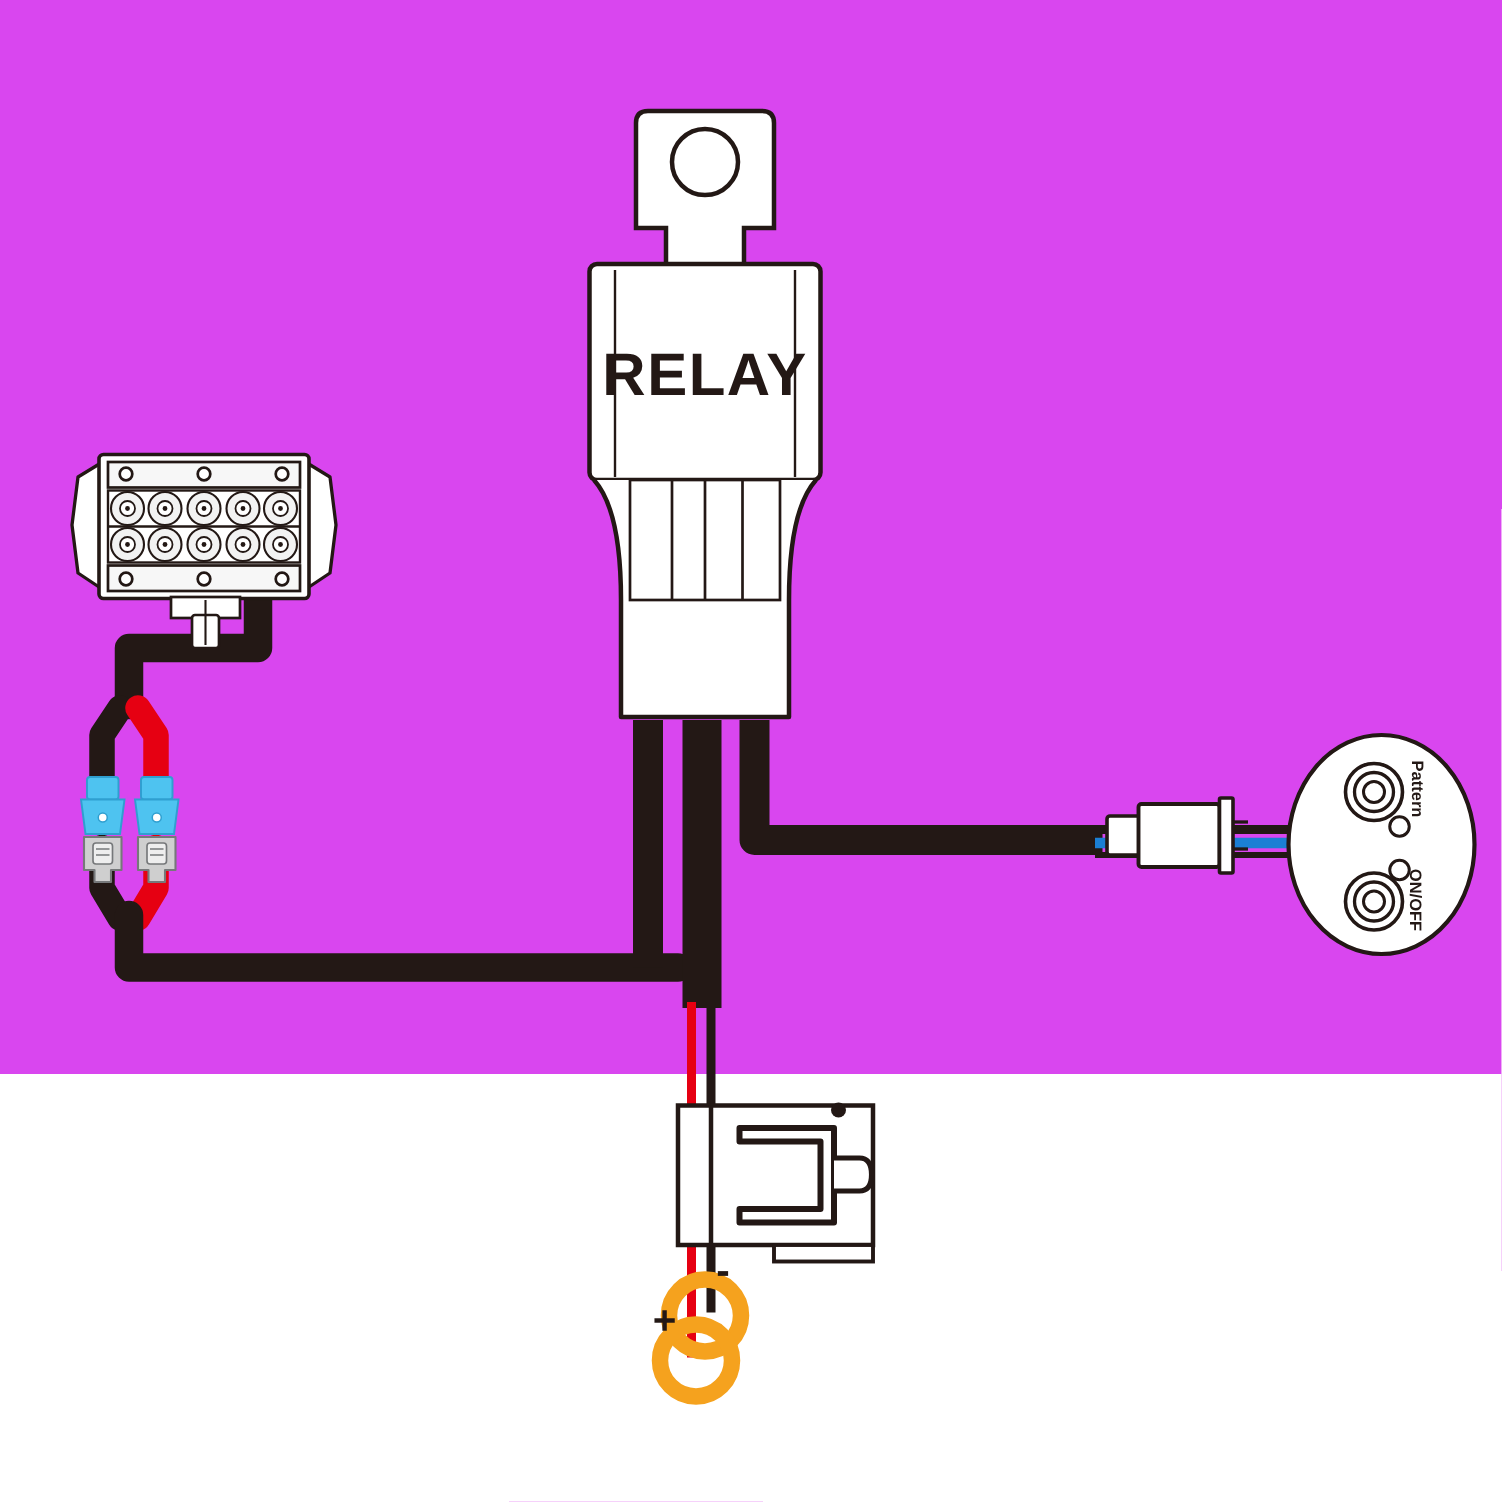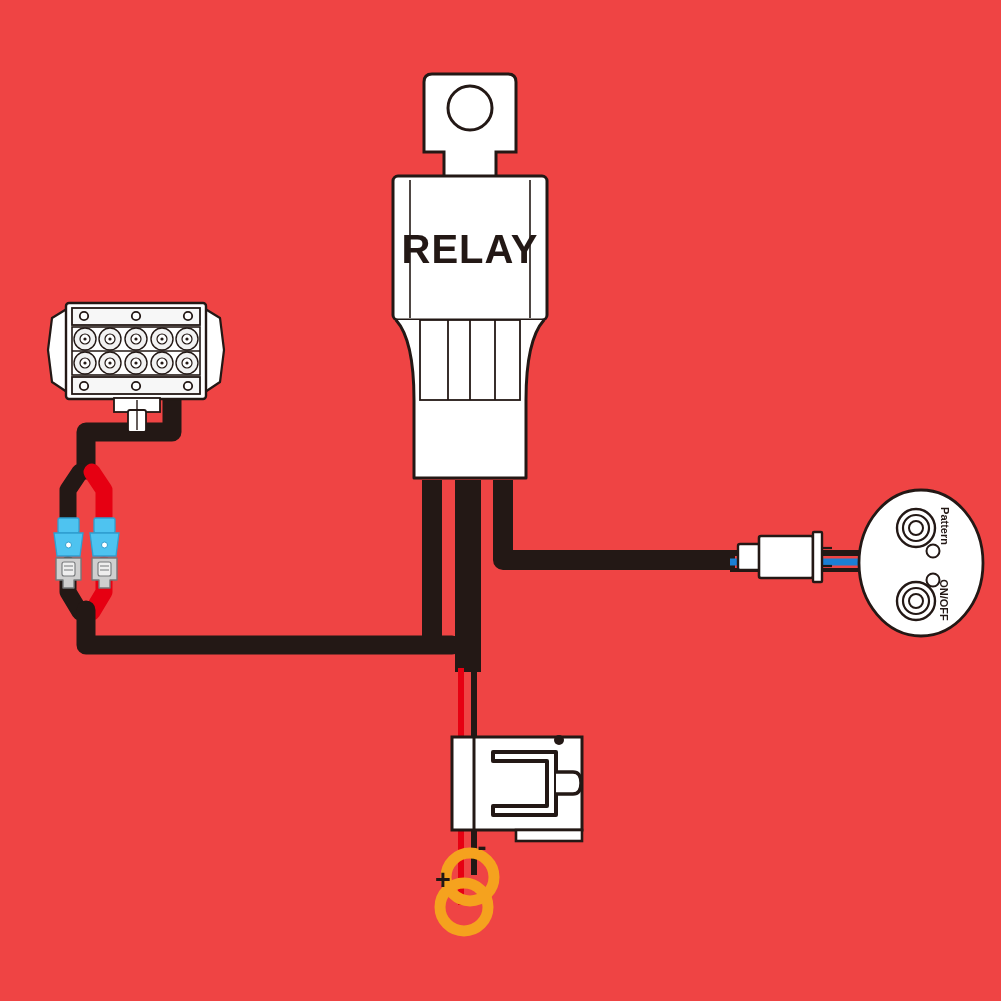--- a/index.html
+++ b/index.html
@@ -10,22 +10,22 @@
   }
   body {
     width: 1001px;
     height: 1001px;
     font-family: "Liberation Sans", sans-serif;
     overflow: hidden;
   }
   #diagram-root {
     position: relative;
     width: 1001px;
-    height: 1001px;
-    background: #ef4444;
+    height: 716px;
+    background: #d946ef;
   }
   svg.diagram-canvas {
     display: block;
     width: 1001px;
     height: 1001px;
   }
   .relay-label-text {
     font-family: "Liberation Sans", sans-serif;
     font-weight: bold;
     font-size: 40px;

